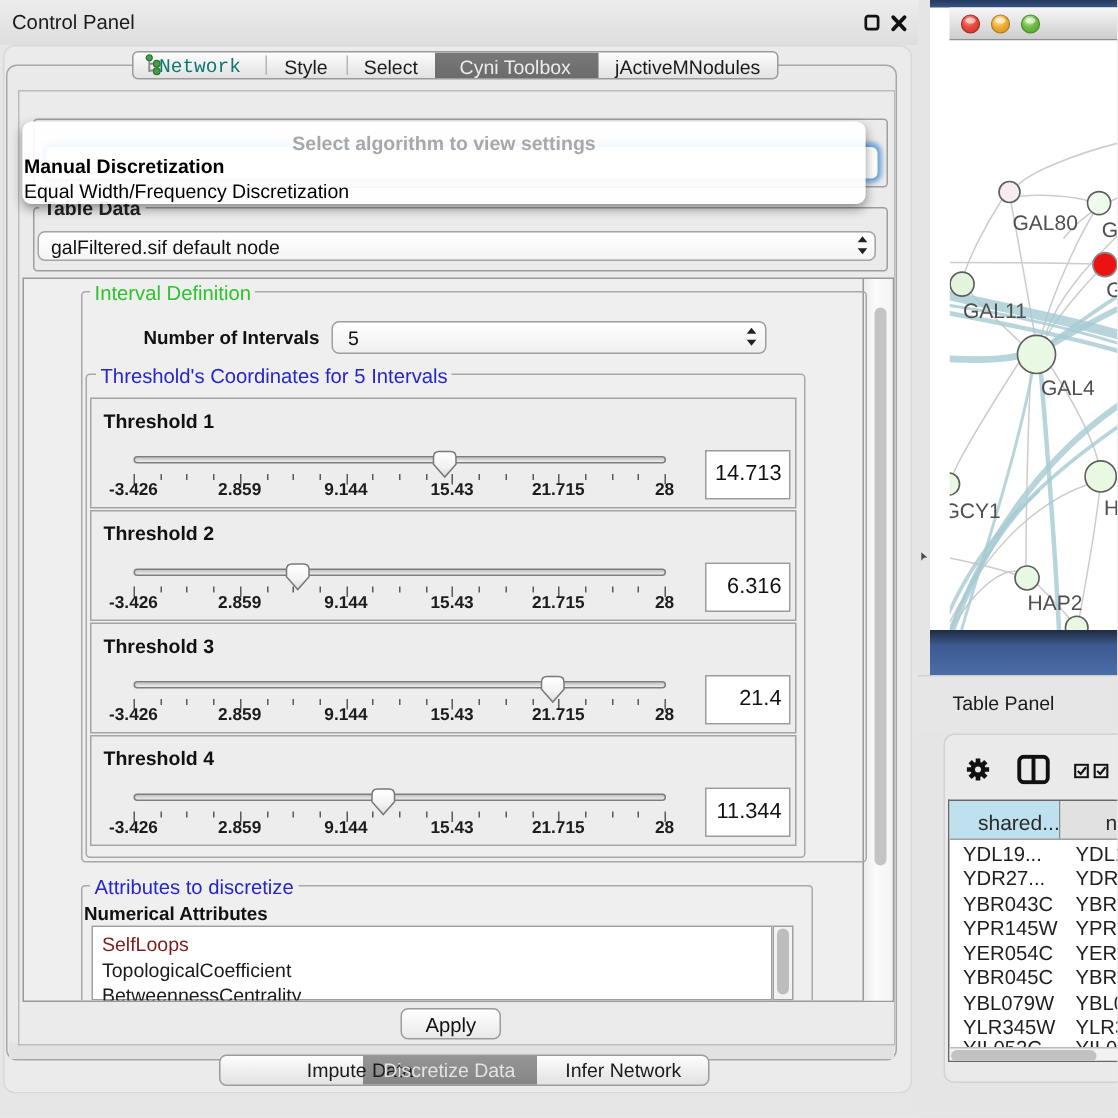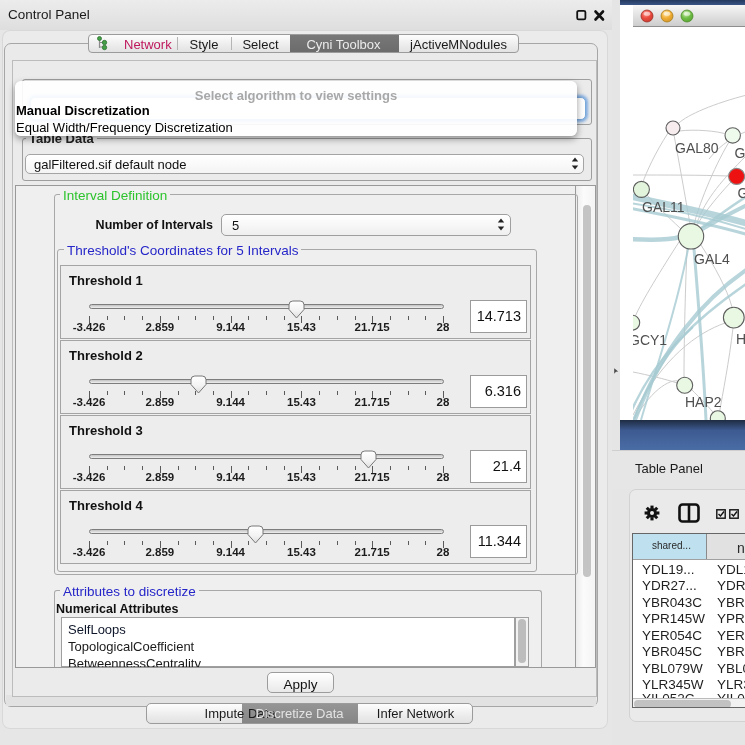--- a/index.html
+++ b/index.html
@@ -29,21 +29,21 @@
     <div class="abs" style="left:201px;top:0;width:109px;height:19px;background:linear-gradient(#787878,#6a6a6a);"></div>
     <div class="abs" style="left:88px;top:2px;width:1px;height:13px;background:#b5b5b5;"></div>
     <div class="abs" style="left:142px;top:2px;width:1px;height:13px;background:#b5b5b5;"></div>
   </div>
   <svg class="abs" style="left:96px;top:35px;" width="12" height="16" viewBox="0 0 12 16">
     <path d="M3.5 4 V13 M3.5 7.5 H8 M3.5 12 H8" stroke="#8a8a8a" stroke-width="1.2" fill="none"></path>
     <circle cx="3.5" cy="3.5" r="2" fill="#43a047" stroke="#2e7031" stroke-width="0.8"></circle>
     <circle cx="8.5" cy="7.5" r="2.2" fill="#43a047" stroke="#2e7031" stroke-width="0.8"></circle>
     <circle cx="8.5" cy="12.5" r="2.2" fill="#43a047" stroke="#2e7031" stroke-width="0.8"></circle>
   </svg>
-  <div class="abs" style="left:124px;top:37px;font-size:13px;color:#be185d;">Network</div>
+  <div class="abs" style="left:106px;top:37px;font-size:13px;color:#0f766e;font-family:Liberation Mono, monospace;">Network</div>
   <div class="abs" style="left:177px;top:37px;width:54px;text-align:center;font-size:13px;color:#1a1a1a;">Style</div>
   <div class="abs" style="left:231px;top:37px;width:59px;text-align:center;font-size:13px;color:#1a1a1a;">Select</div>
   <div class="abs" style="left:289px;top:37px;width:109px;text-align:center;font-size:13px;color:#ececec;">Cyni Toolbox</div>
   <div class="abs" style="left:398px;top:37px;width:121px;text-align:center;font-size:13px;color:#1a1a1a;">jActiveMNodules</div>
 
   <div class="abs" style="left:12px;top:60px;width:585px;height:637px;border:1px solid #bcbcbc;background:#ebebeb;box-sizing:border-box;"></div>
   <svg class="abs" style="left:612px;top:367px;z-index:5;" width="7" height="8" viewBox="0 0 7 8">
       <path d="M2.2 6.8 L2.2 1.2 L6.2 4.6 L4 4.8 Z" fill="#4a4a4a"></path>
     </svg>
 
@@ -252,21 +252,21 @@
         </linearGradient>
       </defs>
     </svg>
   <div class="abs" style="left:470px;top:525px;width:57px;height:33px;background:#fff;border:1px solid #9b9b9b;box-sizing:border-box;"></div>
   <div class="abs" style="left:470px;top:533px;width:51px;text-align:right;font-size:14.5px;color:#111;">11.344</div>
 
   <div class="abs" style="left:54px;top:590px;width:488px;height:77px;border:1px solid #a8a8a8;border-radius:3px 3px 0 0;border-bottom:none;box-sizing:border-box;"></div>
   <div class="abs" style="left:60px;top:584px;font-size:13.5px;color:#2626c9;background:#efefef;padding:0 3px;">Attributes to discretize</div>
   <div class="abs" style="left:56px;top:602px;font-size:12.5px;font-weight:bold;color:#111;">Numerical Attributes</div>
   <div class="abs" style="left:61px;top:617px;width:454px;height:50px;background:#fff;border:1px solid #9f9f9f;box-sizing:border-box;"></div>
-  <div class="abs" style="left:68px;top:622px;font-size:13px;color:#0f172a;">SelfLoops</div>
+  <div class="abs" style="left:68px;top:622px;font-size:13px;color:#7f1d1d;">SelfLoops</div>
   <div class="abs" style="left:68px;top:639px;font-size:13px;color:#1a1a1a;text-align:right;">TopologicalCoefficient</div>
   <div class="abs" style="left:68px;top:656px;font-size:13px;color:#1a1a1a;height:11px;overflow:hidden;">BetweennessCentrality</div>
 
   <div class="abs" style="left:515px;top:617px;width:14px;height:50px;background:#f2f2f2;border:1px solid #9f9f9f;box-sizing:border-box;"></div>
   <div class="abs" style="left:518px;top:619px;width:8px;height:44px;background:#bdbdbd;border-radius:4px;"></div>
 
   <div class="abs" style="left:267px;top:672px;width:67px;height:21px;background:linear-gradient(#ffffff,#e9e9e9);border:1px solid #9c9c9c;border-radius:5px;box-sizing:border-box;text-align:center;">
     <span style="font-size:13.5px;color:#111;position:relative;top:2px;">Apply</span></div>
 
   <div class="abs" style="left:146px;top:703px;width:327px;height:21px;border:1px solid #9b9b9b;border-radius:5px;background:linear-gradient(#fdfdfd,#ececec 60%,#e2e2e2);box-sizing:border-box;overflow:hidden;">
@@ -396,21 +396,21 @@
   <rect x="0.8" y="0.8" width="8.4" height="8.4" fill="none" stroke="#111" stroke-width="1.4"></rect>
   <path d="M2.5 5 L4.5 7 L8 2.5" stroke="#111" stroke-width="1.4" fill="none"></path>
   <rect x="13.8" y="0.8" width="8.4" height="8.4" fill="none" stroke="#111" stroke-width="1.4"></rect>
   <path d="M15.5 5 L17.5 7 L21 2.5" stroke="#111" stroke-width="1.4" fill="none"></path>
 </svg>
 
 <div class="abs" style="left:632px;top:533px;width:113px;height:175px;background:#ffffff;border:1px solid #666;border-right:none;box-sizing:border-box;overflow:hidden;">
   <div class="abs" style="left:0;top:0;width:74px;height:26px;background:#bee0ef;border-right:1px solid #8a8a8a;box-sizing:border-box;"></div>
   <div class="abs" style="left:74px;top:0;width:40px;height:26px;background:#e1e1e1;"></div>
   <div class="abs" style="left:0;top:25px;width:113px;height:1px;background:#a0a0a0;"></div>
-  <div class="abs" style="left:19px;top:6px;font-size:10px;color:#2a2a2a;">shared...</div>
+  <div class="abs" style="left:19px;top:6px;font-size:14px;color:#2a2a2a;">shared...</div>
   <div class="abs" style="left:104px;top:6px;font-size:14px;color:#2a2a2a;">n.</div>
   <div class="abs" style="left:9px;top:28px;font-size:13.5px;color:#1f1f1f;line-height:16.45px;">YDL19...<br>YDR27...<br>YBR043C<br>YPR145W<br>YER054C<br>YBR045C<br>YBL079W<br>YLR345W</div>
   <div class="abs" style="left:84px;top:28px;font-size:13.5px;color:#1f1f1f;line-height:16.45px;white-space:nowrap;">YDL19...<br>YDR27...<br>YBR043C<br>YPR145W<br>YER054C<br>YBR045C<br>YBL079W<br>YLR345W</div>
   <div class="abs" style="left:9px;top:157px;font-size:13.5px;color:#1f1f1f;">YIL052C</div>
   <div class="abs" style="left:84px;top:157px;font-size:13.5px;color:#1f1f1f;white-space:nowrap;">YIL052C</div>
 
   <div class="abs" style="left:0;top:164px;width:113px;height:11px;background:#f2f2f2;border-top:1px solid #bbb;box-sizing:border-box;"></div>
   <div class="abs" style="left:1px;top:166px;width:97px;height:8px;background:#c2c2c2;border-radius:4px;"></div>
 </div>
 

